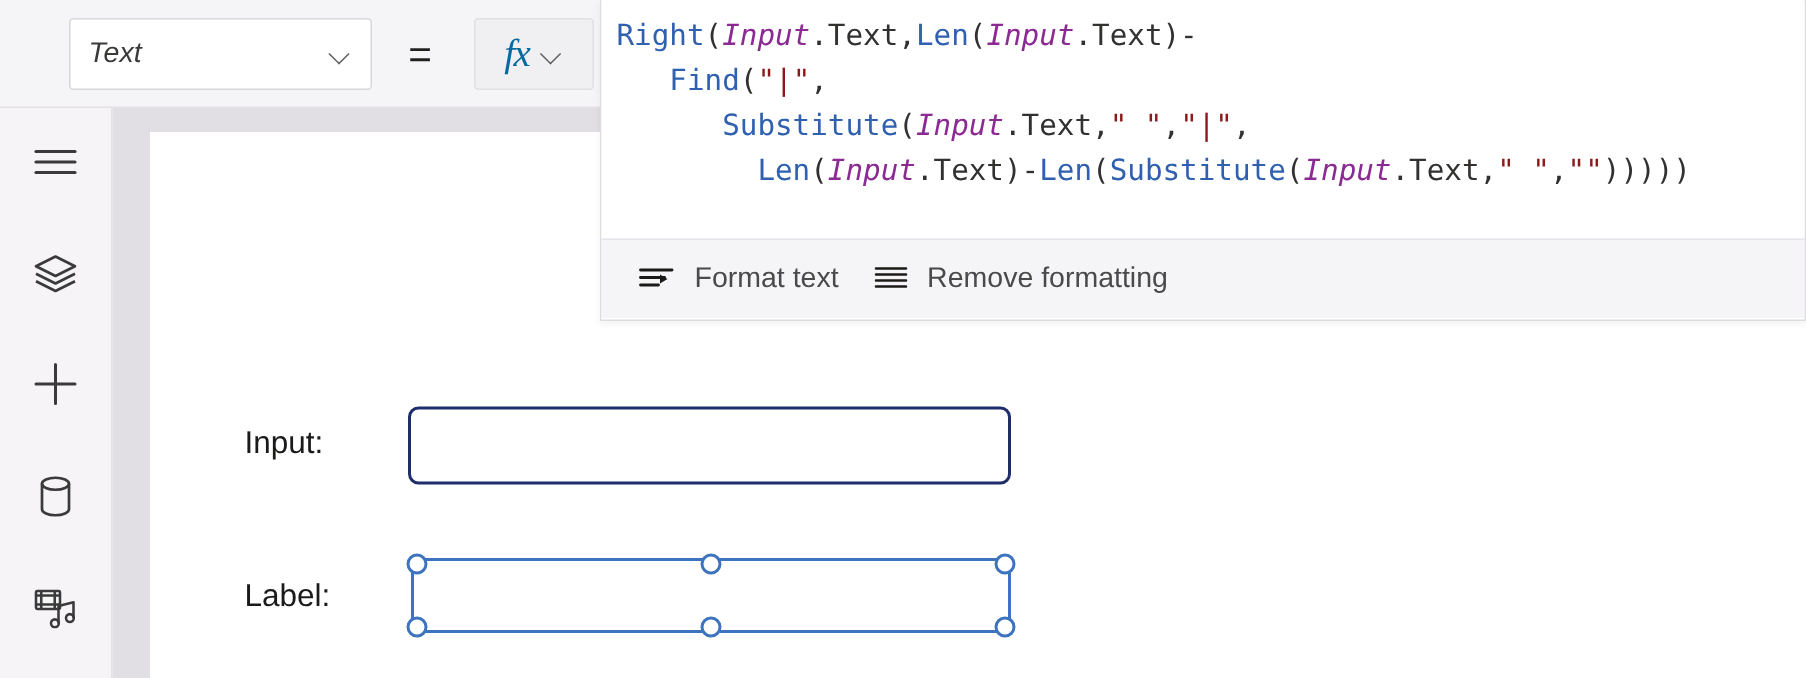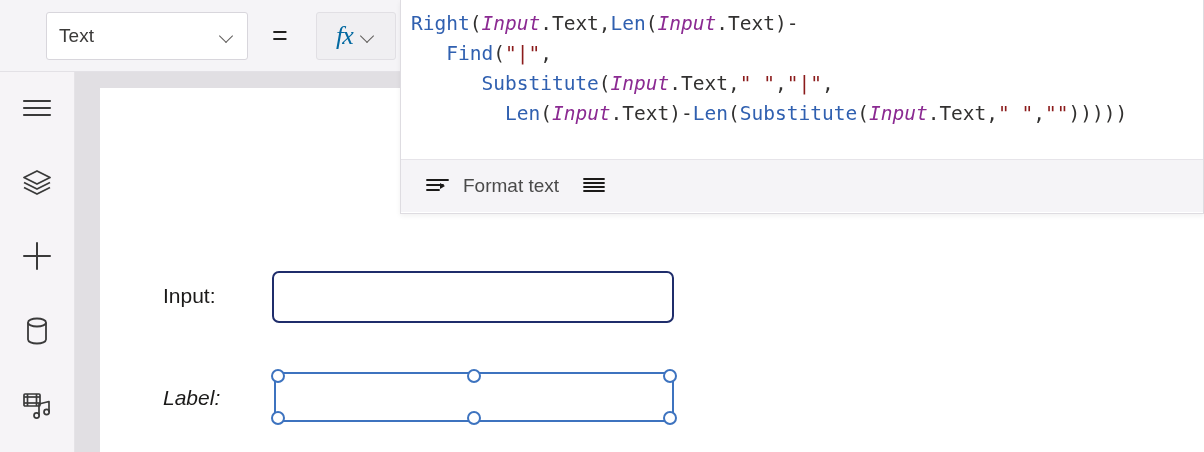--- a/index.html
+++ b/index.html
@@ -38,20 +38,21 @@
     left: 46px; top: 12px;
     width: 202px; height: 48px;
     background: #ffffff;
     border: 1px solid #d8d6dc;
     border-radius: 3px;
     box-sizing: border-box;
     display: flex;
     align-items: center;
     padding: 0 12px;
     cursor: pointer;
+    font-style: italic;
   }
   .prop-select-label {
     flex: 1;
     font-size: 19px;
     color: #3b3a39;
     font-family: "Liberation Sans", sans-serif;
     letter-spacing: .1px;
   }
   .chev {
     width: 16px; height: 16px;
@@ -138,21 +139,21 @@
   }
 
   .field-label {
     position: absolute;
     font-size: 21px;
     color: #1b1a19;
     font-family: "Liberation Sans", sans-serif;
     white-space: nowrap;
   }
   .label-input { left: 63px; top: 196px; }
-  .label-output { left: 63px; top: 298px; font-style: italic; }
+  .label-output { left: 63px; top: 298px; }
 
   .text-input-box {
     position: absolute;
     left: 172px; top: 183px;
     width: 402px; height: 52px;
     border: 2px solid #1f2d6b;
     border-radius: 7px;
     background: #ffffff;
     box-sizing: border-box;
     cursor: text;
@@ -379,18 +380,19 @@
         <span>
           <svg width="22" height="18" viewBox="0 0 22 18">
             <g stroke="#1b1a19" stroke-width="1.8" stroke-linecap="round">
               <line x1="1" y1="2" x2="21" y2="2"></line>
               <line x1="1" y1="6" x2="21" y2="6"></line>
               <line x1="1" y1="10" x2="21" y2="10"></line>
               <line x1="1" y1="14" x2="21" y2="14"></line>
             </g>
           </svg>
         </span>
+        <span class="fbtn-label">Remove formatting</span>
       </div>
 
     </div>
   </div>
 
 </div>
 
 </body></html>

